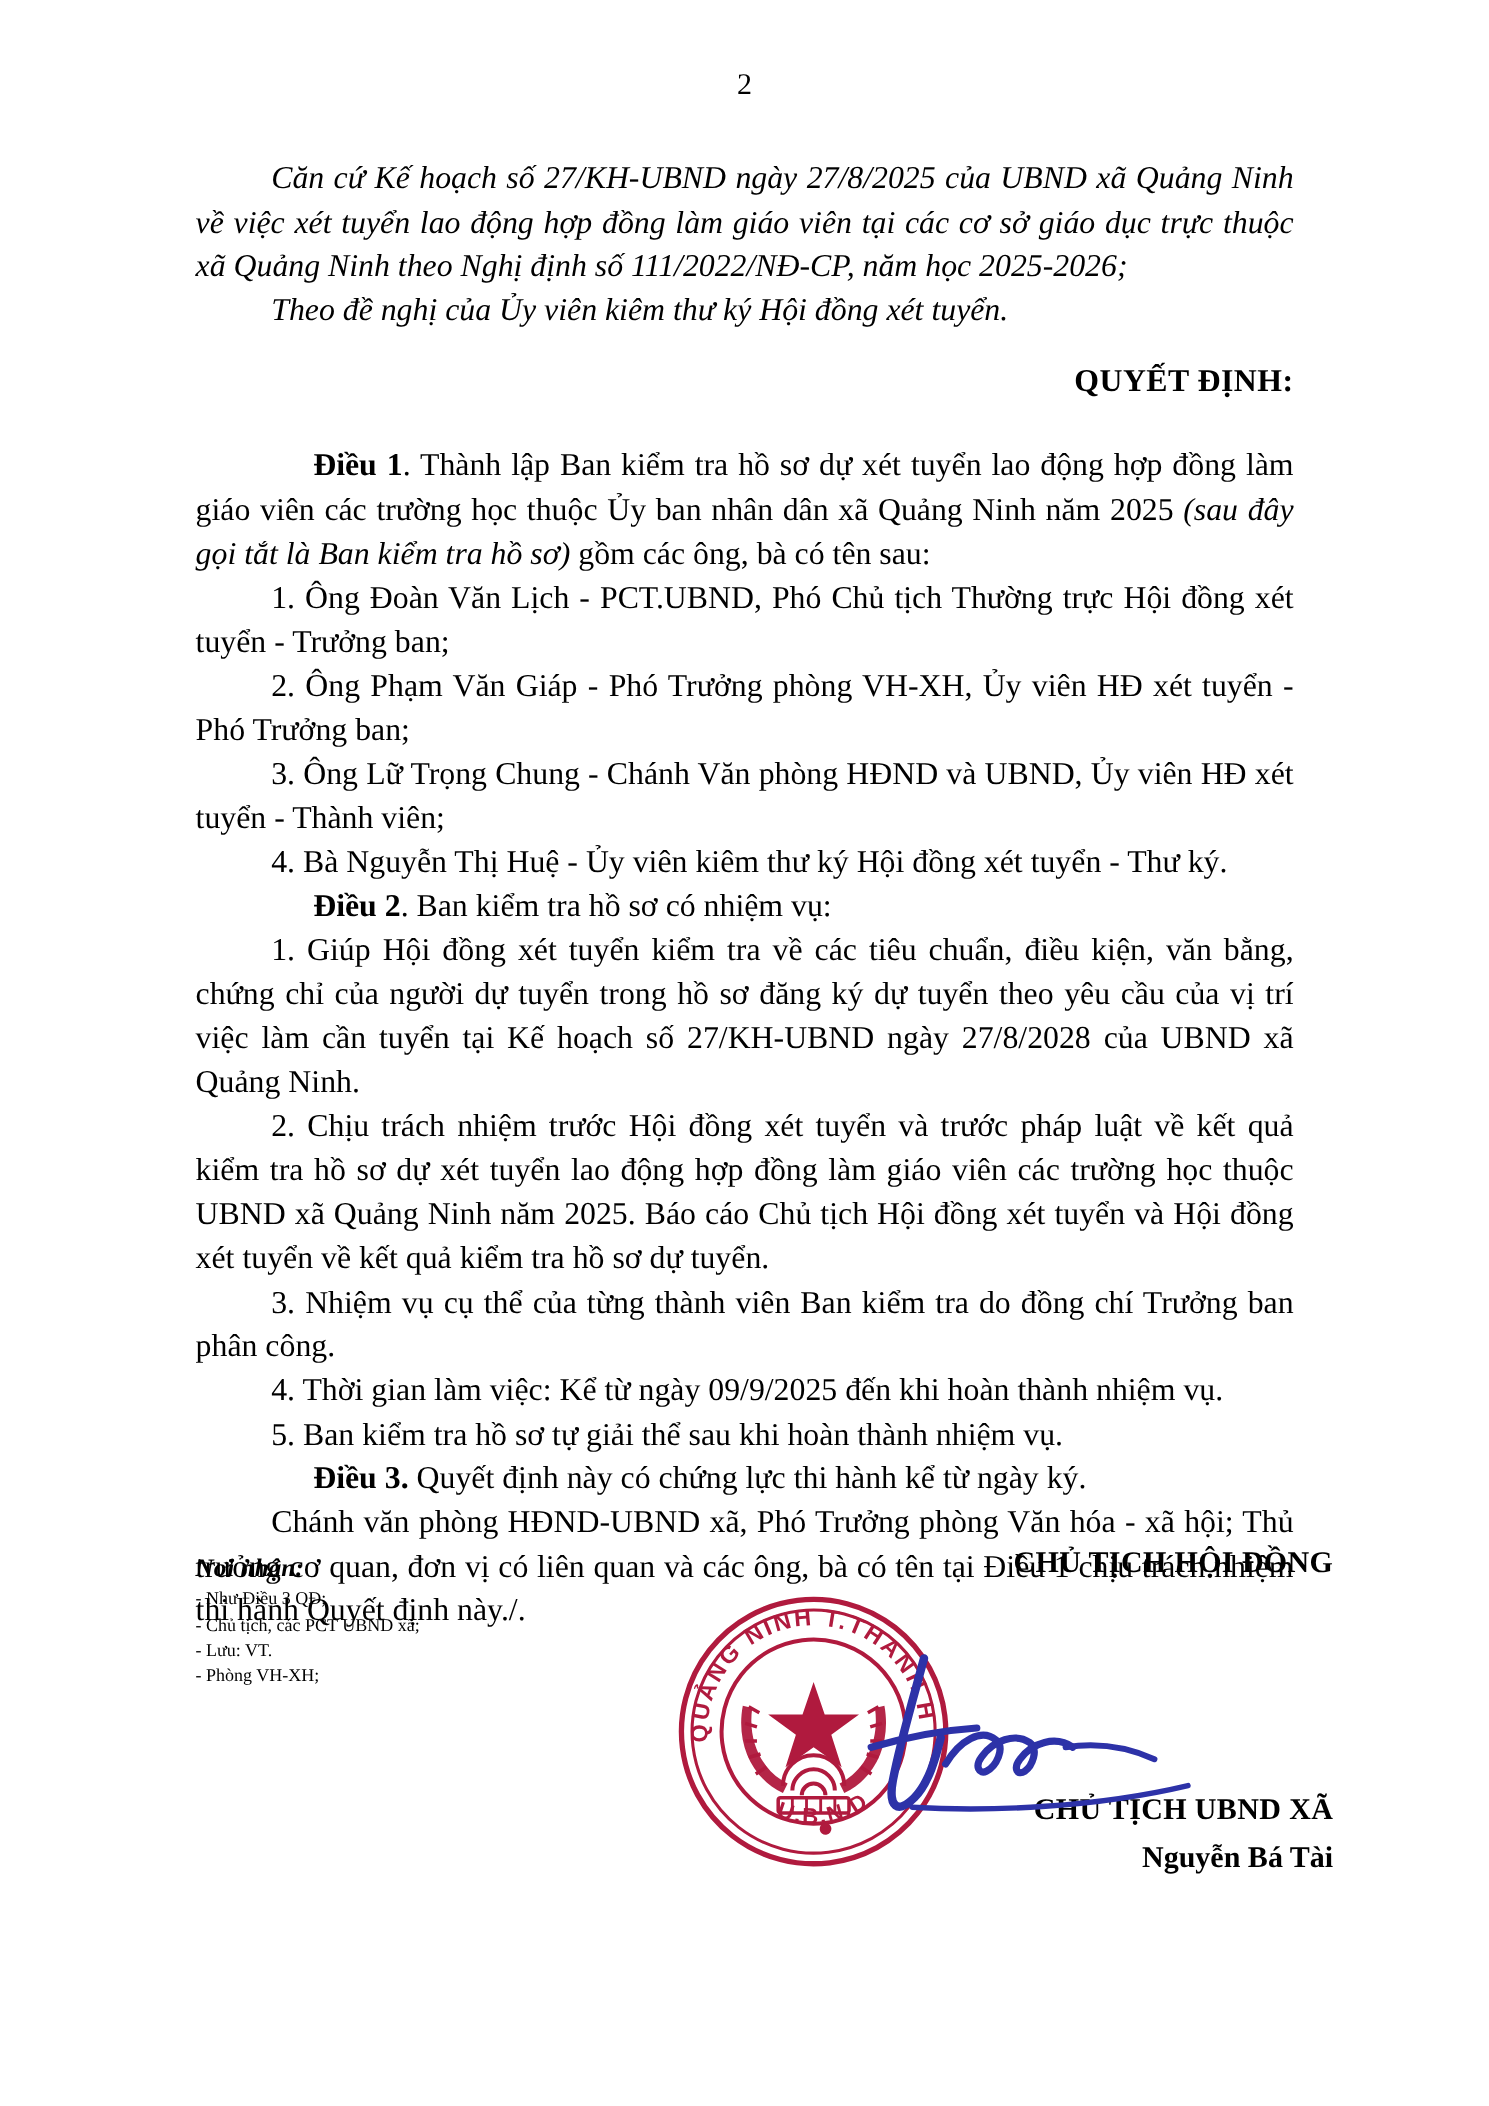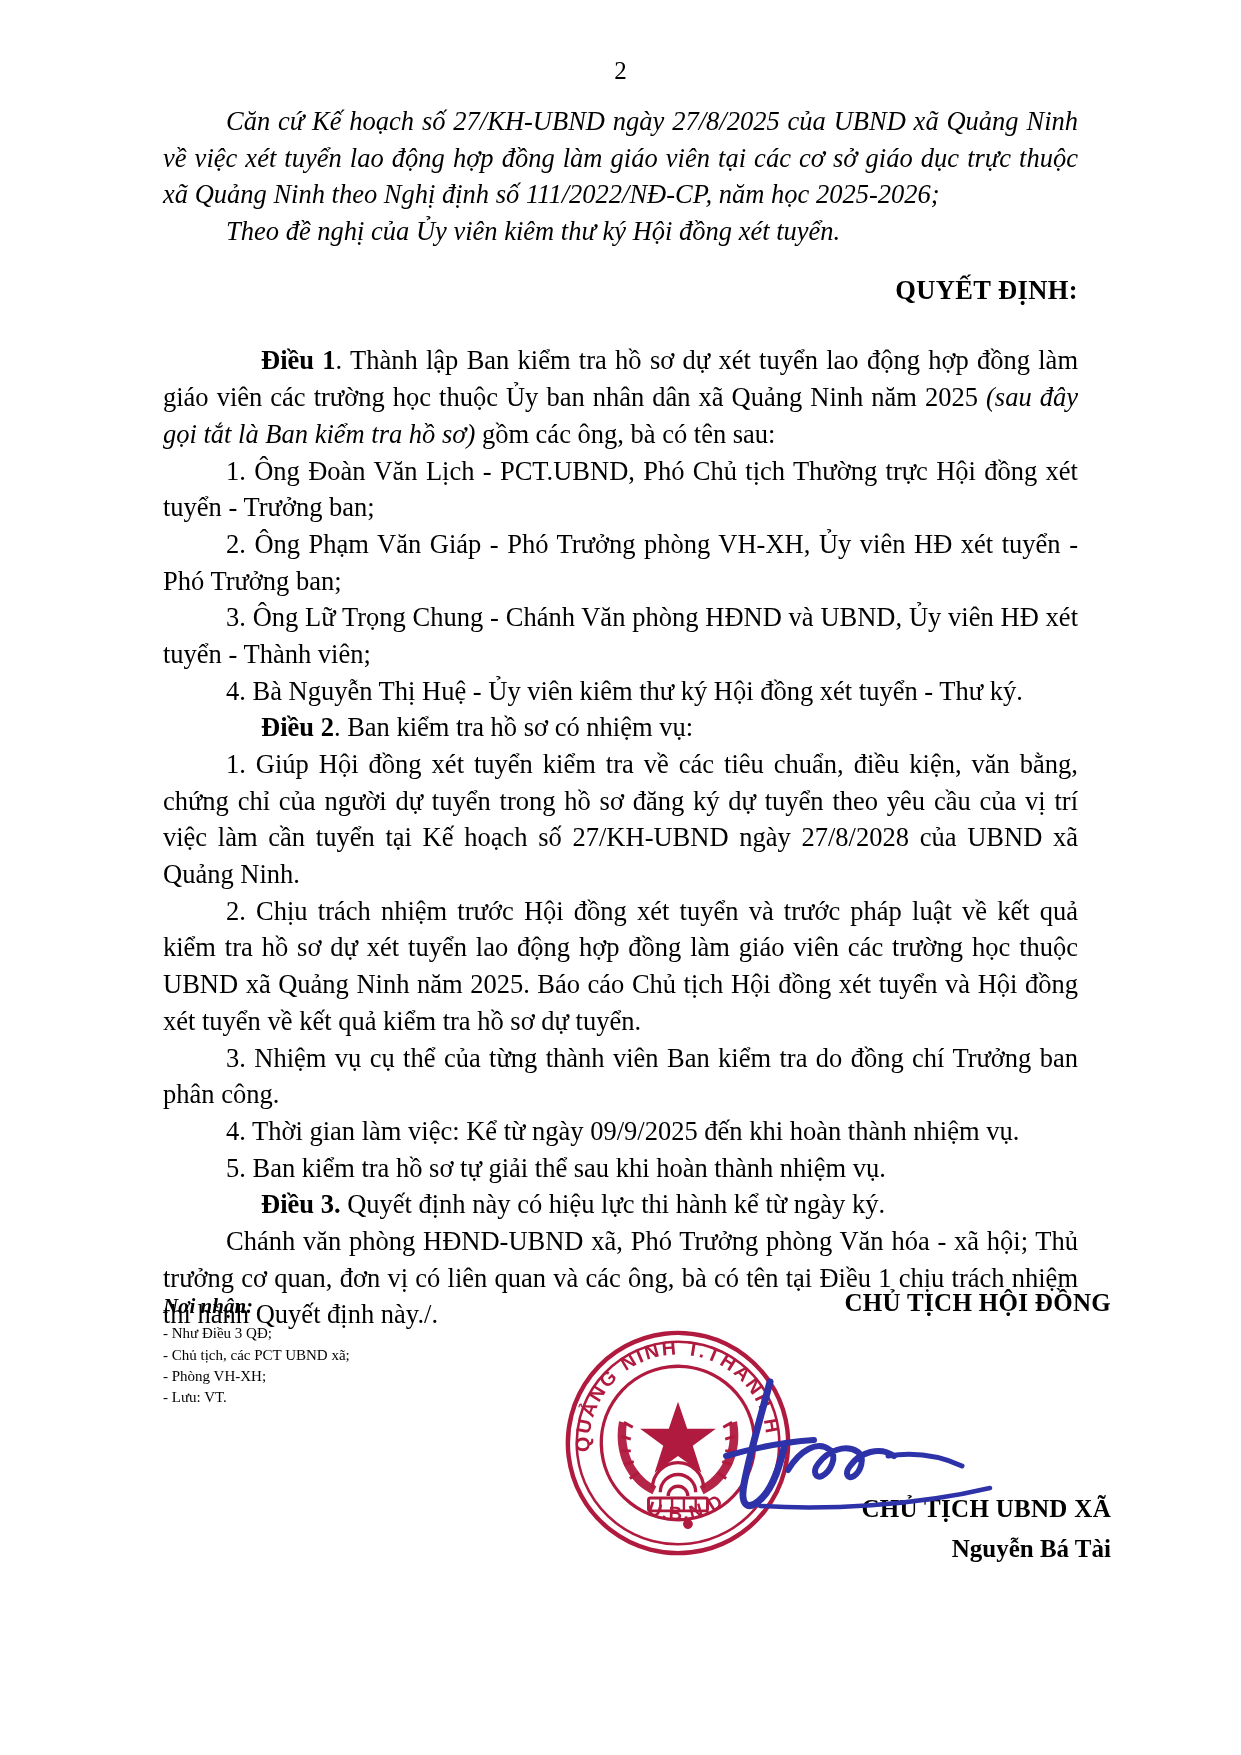--- a/index.html
+++ b/index.html
@@ -24,21 +24,21 @@
     top: 58px;
     left: 0;
     width: 100%;
     text-align: center;
     font-size: 25px;
     line-height: 1;
   }
   .body-area {
     position: absolute;
     left: 163px;
-    top: 103px;
+    top: 130px;
     width: 915px;
   }
   p {
     margin: 0;
     font-size: 26.5px;
     line-height: 1.385;
     text-align: justify;
     text-justify: inter-word;
   }
   .indent {
@@ -166,21 +166,21 @@
     <p class="indent">4. Bà Nguyễn Thị Huệ - Ủy viên kiêm thư ký Hội đồng xét tuyển - Thư ký.</p>
 
     <p class="indent"><span class="bold">Điều 2</span><span>. Ban kiểm tra hồ sơ có nhiệm vụ:</span></p>
 
     <p class="indent">1. Giúp Hội đồng xét tuyển kiểm tra về các tiêu chuẩn, điều kiện, văn bằng, chứng chỉ của người dự tuyển trong hồ sơ đăng ký dự tuyển theo yêu cầu của vị trí việc làm cần tuyển tại Kế hoạch số 27/KH-UBND ngày 27/8/2028 của UBND xã Quảng Ninh.</p>
     <p class="indent">2. Chịu trách nhiệm trước Hội đồng xét tuyển và trước pháp luật về kết quả kiểm tra hồ sơ dự xét tuyển lao động hợp đồng làm giáo viên các trường học thuộc UBND xã Quảng Ninh năm 2025. Báo cáo Chủ tịch Hội đồng xét tuyển và Hội đồng xét tuyển về kết quả kiểm tra hồ sơ dự tuyển.</p>
     <p class="indent">3. Nhiệm vụ cụ thể của từng thành viên Ban kiểm tra do đồng chí Trưởng ban phân công.</p>
     <p class="indent">4. Thời gian làm việc: Kể từ ngày 09/9/2025 đến khi hoàn thành nhiệm vụ.</p>
     <p class="indent">5. Ban kiểm tra hồ sơ tự giải thể sau khi hoàn thành nhiệm vụ.</p>
 
-    <p class="indent"><span class="bold">Điều 3.</span><span> Quyết định này có hiệu lực thi hành kể từ ngày ký.</span></p>
+    <p class="indent"><span class="bold">Điều 3.</span><span> Quyết định này có chứng lực thi hành kể từ ngày ký.</span></p>
 
     <p class="indent">Chánh văn phòng HĐND-UBND xã, Phó Trưởng phòng Văn hóa - xã hội; Thủ trưởng cơ quan, đơn vị có liên quan và các ông, bà có tên tại Điều 1 chịu trách nhiệm thi hành Quyết định này./.</p>
 
   </div>
 
   <svg class="seal" viewBox="0 0 240 240" xmlns="http://www.w3.org/2000/svg">
     <defs>
       <path id="arcTop" d="M 30,120 A 90,90 0 0 1 210,120"></path>
       <path id="arcBottom" d="M 42,120 A 78,78 0 0 0 198,120"></path>
     </defs>
@@ -231,22 +231,22 @@
     </g>
   </svg>
 
   <div class="footer">
 
     <div class="recipients">
       <div class="recipients-title">Nơi nhận:</div>
       <ul>
         <li>- Như Điều 3 QĐ;</li>
         <li>- Chủ tịch, các PCT UBND xã;</li>
+        <li>- Lưu: VT.</li>
         <li>- Phòng VH-XH;</li>
-        <li>- Lưu: VT.</li>
       </ul>
     </div>
 
     <div class="sign-block">
       <div class="sign-title">CHỦ TỊCH HỘI ĐỒNG</div>
       <div class="sign-space"></div>
       <div class="sign-office">CHỦ TỊCH UBND XÃ</div>
       <div class="sign-name">Nguyễn Bá Tài</div>
     </div>
 

